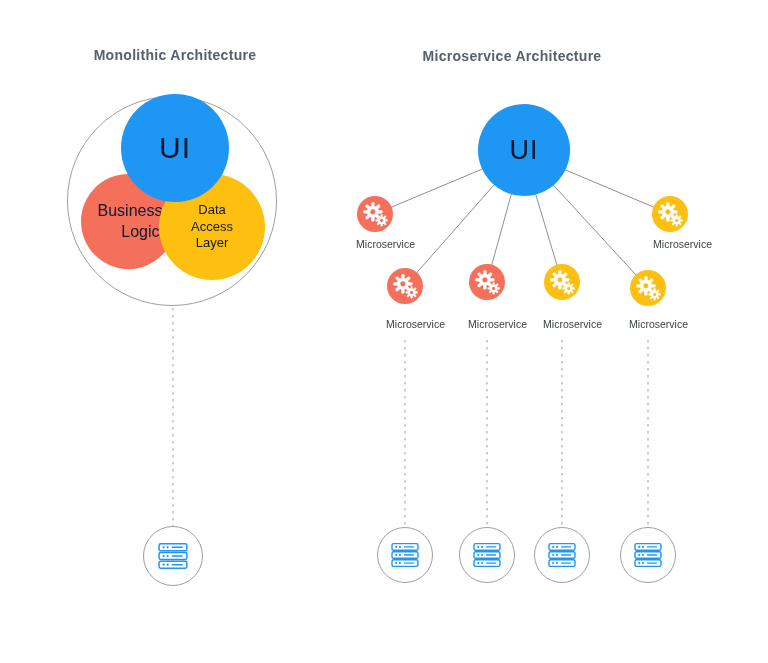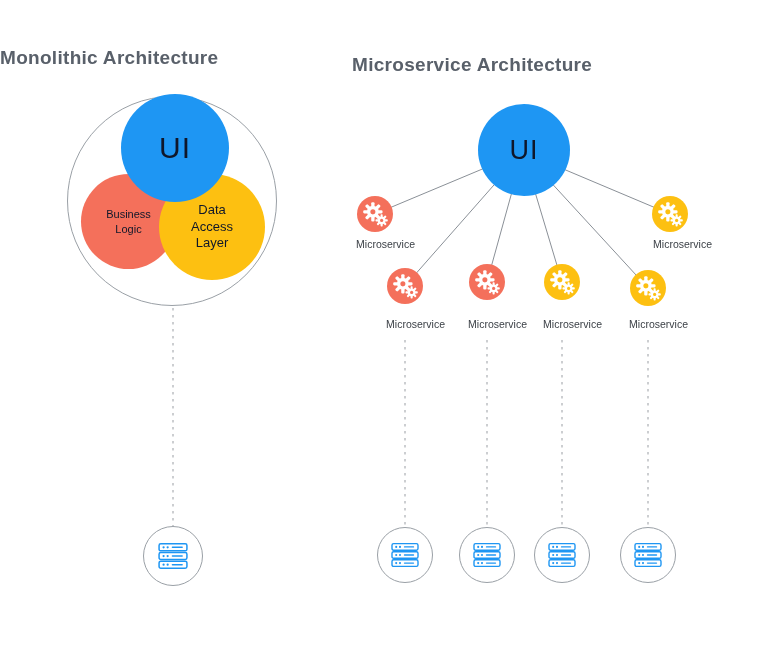--- a/index.html
+++ b/index.html
@@ -15,32 +15,32 @@
   }
   body{ background:#fff; }
   .canvas{
     position:relative; width:768px; height:663px; background:#fff;
     font-family:"Liberation Sans", sans-serif; overflow:hidden;
   }
   .lines{ position:absolute; left:0; top:0; width:768px; height:663px; }
   .lines .solid{ stroke:var(--color-connector); stroke-width:1; }
   .lines .dashed{ stroke:var(--color-dashed); stroke-width:1.1; stroke-dasharray:2.5 4.5; }
   .title{
-    position:absolute; font-size:19px; font-weight:600;
+    position:absolute; text-align:center; font-size:14px; font-weight:600;
     color:var(--color-title_text); letter-spacing:.3px;
   }
   .circle{
     position:absolute; border-radius:50%;
     display:flex; align-items:center; justify-content:center;
     text-align:center; color:#0f172a;
   }
   .mono-outline{ position:absolute; border-radius:50%; border:1.5px solid var(--color-outline); background:transparent; }
   .mono-ui{ background:var(--color-blue); font-size:30px; letter-spacing:1px; }
   .micro-ui{ background:var(--color-blue); font-size:27px; letter-spacing:1px; }
-  .mono-bl{ background:var(--color-orange); font-size:11px; line-height:1.3; }
+  .mono-bl{ background:var(--color-orange); font-size:16px; line-height:1.3;text-align:right; }
   .mono-dal{ background:var(--color-yellow); font-size:13px; line-height:1.3; }
   .wrap{ display:inline-block; }
   .node{ width:36px; height:36px; }
   .node-orange{ background:var(--color-orange); color:var(--color-orange); }
   .node-yellow{ background:var(--color-yellow); color:var(--color-yellow); }
   .node-label{
     position:absolute; width:80px; text-align:right;
     font-size:10.5px; color:var(--color-label_text);
   }
   .db{ background:#fff; border:1.4px solid var(--color-outline); }
@@ -99,21 +99,21 @@
     <line class="solid" x1="523" y1="152" x2="648" y2="288"></line>
     <line class="solid" x1="523" y1="152" x2="670" y2="214"></line>
     <line class="dashed" x1="173" y1="308" x2="173" y2="526"></line>
     <line class="dashed" x1="405" y1="340" x2="405" y2="527"></line>
     <line class="dashed" x1="487" y1="340" x2="487" y2="527"></line>
     <line class="dashed" x1="562" y1="340" x2="562" y2="527"></line>
     <line class="dashed" x1="648" y1="340" x2="648" y2="527"></line>
   </svg>
 
   <div class="title" style="left:0; top:47px; width:350px">Monolithic Architecture</div>
-  <div class="title" style="left:352px; top:54px; width:320px">Microservice Architecture</div>
+  <div class="title" style="left:352px; top:48px; width:320px">Microservice Architecture</div>
 
   <div class="mono-outline" style="left:67px; top:96px; width:210px; height:210px"></div>
 
   <div class="circle mono-bl" style="left:81px; top:174px; width:95px; height:95px">
     <span class="wrap" style="width:62px">Business Logic</span>
   </div>
   <div class="circle mono-dal" style="left:159px; top:174px; width:106px; height:106px">
     <span class="wrap" style="width:54px">Data Access Layer</span>
   </div>
   <div class="circle mono-ui" style="left:121px; top:94px; width:108px; height:108px">

